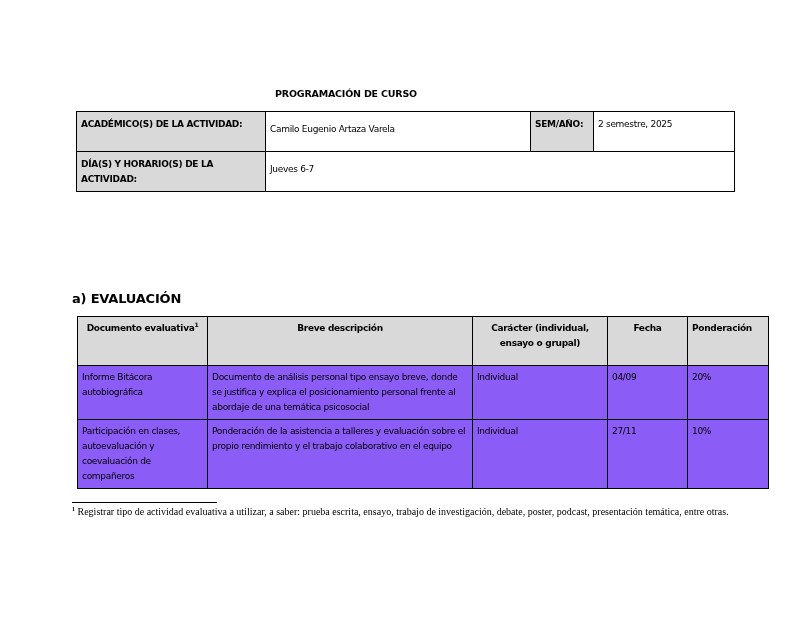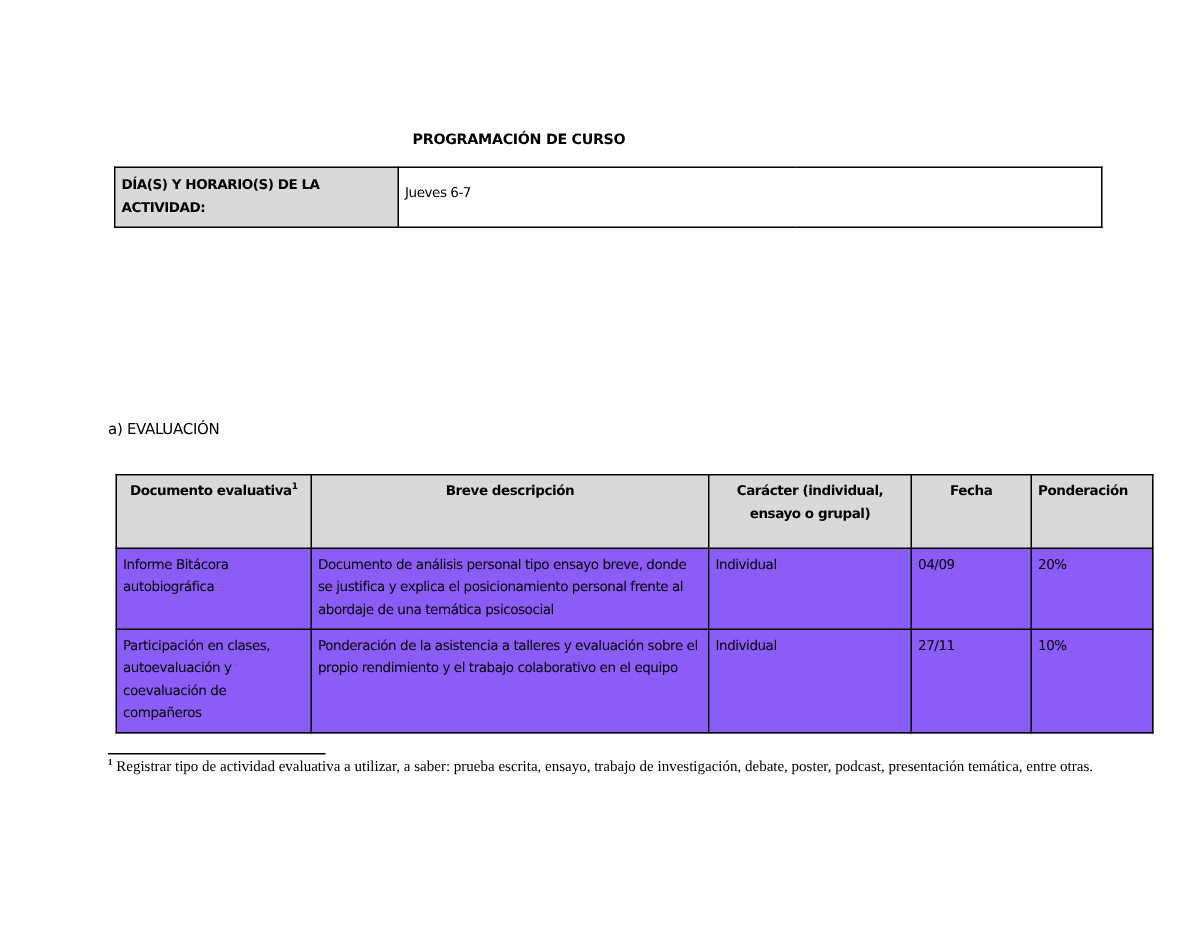--- a/index.html
+++ b/index.html
@@ -14,21 +14,21 @@
   #info { left: 76px; top: 111px; width: 658px; }
   #info td { height: auto; }
   #info .r1 td { height: 41px; padding-top: 5px; }
   #info .r2 td { height: 25px; padding-top: 5px; }
   #info .r3 td { height: 25px; padding-top: 5px; }
   #info .r4 td { height: 25px; padding-top: 5px; }
   .val-mid { padding-top: 18px !important; }
   .val-low { padding-top: 10px !important; }
   .helv { font-family: "Liberation Sans", sans-serif; font-size: 11px; letter-spacing: 0; }
 
-  .section { position: absolute; left: 72px; top: 281px; font-size: 10px; font-weight: normal; font-family: "DejaVu Sans", sans-serif; letter-spacing: -0.2px; }
+  .section { position: absolute; left: 72px; top: 291px; font-size: 13px; font-weight: bold; font-family: "DejaVu Sans", sans-serif; letter-spacing: -0.2px; }
 
   #eval { left: 77px; top: 316px; width: 691px; }
   #eval th { background: #d9d9d9; font-weight: bold; text-align: center; height: 40px; padding-top: 4px; }
   #eval th.left { text-align: left; }
   #eval td { background: #8b5cf6; }
   #eval .row1 td { height: 40px; }
   #eval .row2 td { height: 55px; }
   sup { font-size: 6px; vertical-align: super; line-height: 0; }
 
   .fn-rule { position: absolute; left: 72px; top: 502px; width: 145px; height: 0; border-top: 1px solid #000; }
@@ -41,20 +41,26 @@
 <div class="title">PROGRAMACIÓN DE CURSO</div>
 
 <table id="info">
   <colgroup>
     <col style="width:189px">
     <col style="width:265px">
     <col style="width:63px">
     <col style="width:141px">
   </colgroup>
   <tbody>
+  <tr class="r2">
+    <td class="lab">ACADÉMICO(S) DE LA ACTIVIDAD:</td>
+    <td class="val val-low">Camilo Eugenio Artaza Varela</td>
+    <td class="lab">SEM/AÑO:</td>
+    <td class="val">2 semestre, 2025</td>
+  </tr>
   <tr class="r4">
     <td class="lab">DÍA(S) Y HORARIO(S) DE LA ACTIVIDAD:</td>
     <td class="val val-low" colspan="3">Jueves 6-7</td>
   </tr>
 </tbody>
   </table>
 
 <div class="section">a)  EVALUACIÓN</div>
 
 <table id="eval">

